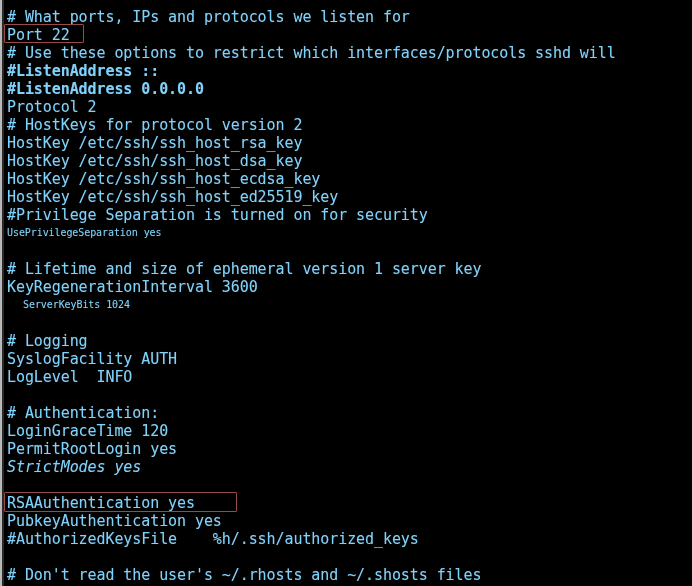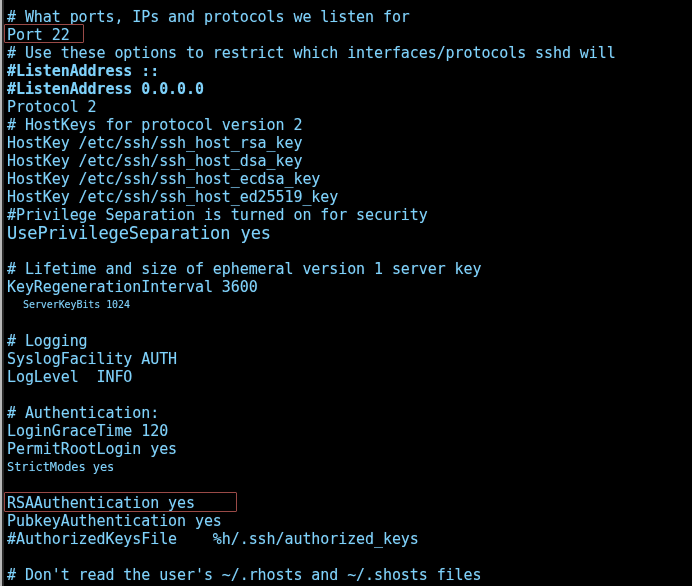--- a/index.html
+++ b/index.html
@@ -89,34 +89,34 @@
       <div class="code-line" style="top: 44px; font-size: 15px; line-height: 18px; left: 7px;"># Use these options to restrict which interfaces/protocols sshd will</div>
       <div class="code-line" style="top: 62px; font-size: 15px; line-height: 18px; left: 7px; font-weight: bold;">#ListenAddress ::</div>
       <div class="code-line" style="top: 80px; font-size: 15px; line-height: 18px; left: 7px; font-weight: bold;">#ListenAddress 0.0.0.0</div>
       <div class="code-line" style="top: 98px; font-size: 15px; line-height: 18px; left: 7px;">Protocol 2</div>
       <div class="code-line" style="top: 116px; font-size: 15px; line-height: 18px; left: 7px;"># HostKeys for protocol version 2</div>
       <div class="code-line" style="top: 152px; font-size: 15px; line-height: 18px; left: 7px;">HostKey /etc/ssh/ssh_host_dsa_key</div>
       <div class="code-line" style="top: 134px; font-size: 15px; line-height: 18px; left: 7px;">HostKey /etc/ssh/ssh_host_rsa_key</div>
       <div class="code-line" style="top: 170px; font-size: 15px; line-height: 18px; left: 7px;">HostKey /etc/ssh/ssh_host_ecdsa_key</div>
       <div class="code-line" style="top: 188px; font-size: 15px; line-height: 18px; left: 7px;">HostKey /etc/ssh/ssh_host_ed25519_key</div>
       <div class="code-line" style="top: 206px; font-size: 15px; line-height: 18px; left: 7px;">#Privilege Separation is turned on for security</div>
-      <div class="code-line" style="top: 224px; font-size: 17px; line-height: 18px; left: 7px;">UsePrivilegeSeparation yes</div>
+      <div class="code-line" style="top: 224px; font-size: 10px; line-height: 18px; left: 7px;">UsePrivilegeSeparation yes</div>
       <div class="code-line" style="top: 242px; font-size: 15px; line-height: 18px; left: 7px;"></div>
       <div class="code-line" style="top: 260px; font-size: 15px; line-height: 18px; left: 7px;"># Lifetime and size of ephemeral version 1 server key</div>
       <div class="code-line" style="top: 278px; font-size: 15px; line-height: 18px; left: 7px;">KeyRegenerationInterval 3600</div>
       <div class="code-line" style="top: 296px; font-size: 10px; line-height: 18px; left: 23px;">ServerKeyBits 1024</div>
       <div class="code-line" style="top: 314px; font-size: 15px; line-height: 18px; left: 7px;"></div>
       <div class="code-line" style="top: 332px; font-size: 15px; line-height: 18px; left: 7px;"># Logging</div>
       <div class="code-line" style="top: 350px; font-size: 15px; line-height: 18px; left: 7px; text-align: right;">SyslogFacility AUTH</div>
       <div class="code-line" style="top: 368px; font-size: 15px; line-height: 18px; left: 7px;">LogLevel  INFO</div>
       <div class="code-line" style="top: 386px; font-size: 15px; line-height: 18px; left: 7px;"></div>
       <div class="code-line" style="top: 404px; font-size: 15px; line-height: 18px; left: 7px;"># Authentication:</div>
       <div class="code-line" style="top: 422px; font-size: 15px; line-height: 18px; left: 7px;">LoginGraceTime 120</div>
       <div class="code-line" style="top: 440px; font-size: 15px; line-height: 18px; left: 7px;">PermitRootLogin yes</div>
-      <div class="code-line" style="top: 458px; font-size: 12px; line-height: 18px; left: 7px;">StrictModes yes</div>
+      <div class="code-line" style="top: 458px; font-size: 15px; line-height: 18px; left: 7px; font-style: italic;">StrictModes yes</div>
       <div class="code-line" style="top: 476px; font-size: 15px; line-height: 18px; left: 7px;"></div>
       <div class="code-line" style="top: 494px; font-size: 15px; line-height: 18px; left: 7px;">RSAAuthentication yes</div>
       <div class="code-line" style="top: 512px; font-size: 15px; line-height: 18px; left: 7px;">PubkeyAuthentication yes</div>
       <div class="code-line" style="top: 530px; font-size: 15px; line-height: 18px; left: 7px;">#AuthorizedKeysFile    %h/.ssh/authorized_keys</div>
       <div class="code-line" style="top: 548px; font-size: 15px; line-height: 18px; left: 7px;"></div>
       <div class="code-line" style="top: 566px; font-size: 15px; line-height: 18px; left: 7px;"># Don't read the user's ~/.rhosts and ~/.shosts files</div>
     </div>
 
 <div class="highlight-box" style="left: 4px; top: 24px; width: 80px; height: 19px; border-color: rgb(154, 74, 71);"></div>
     <div class="highlight-box" style="left: 4px; top: 492px; width: 233px; height: 20px; border-color: rgb(154, 74, 71);"></div>

